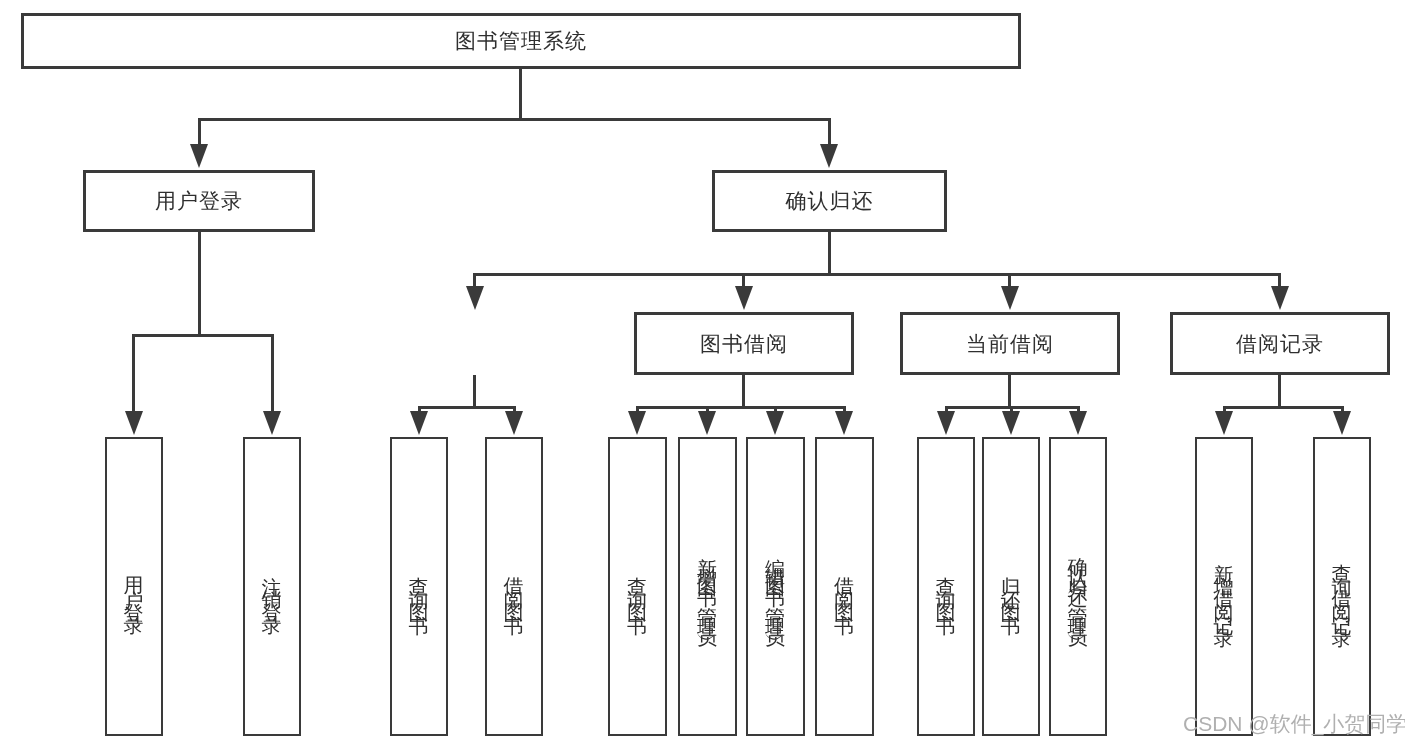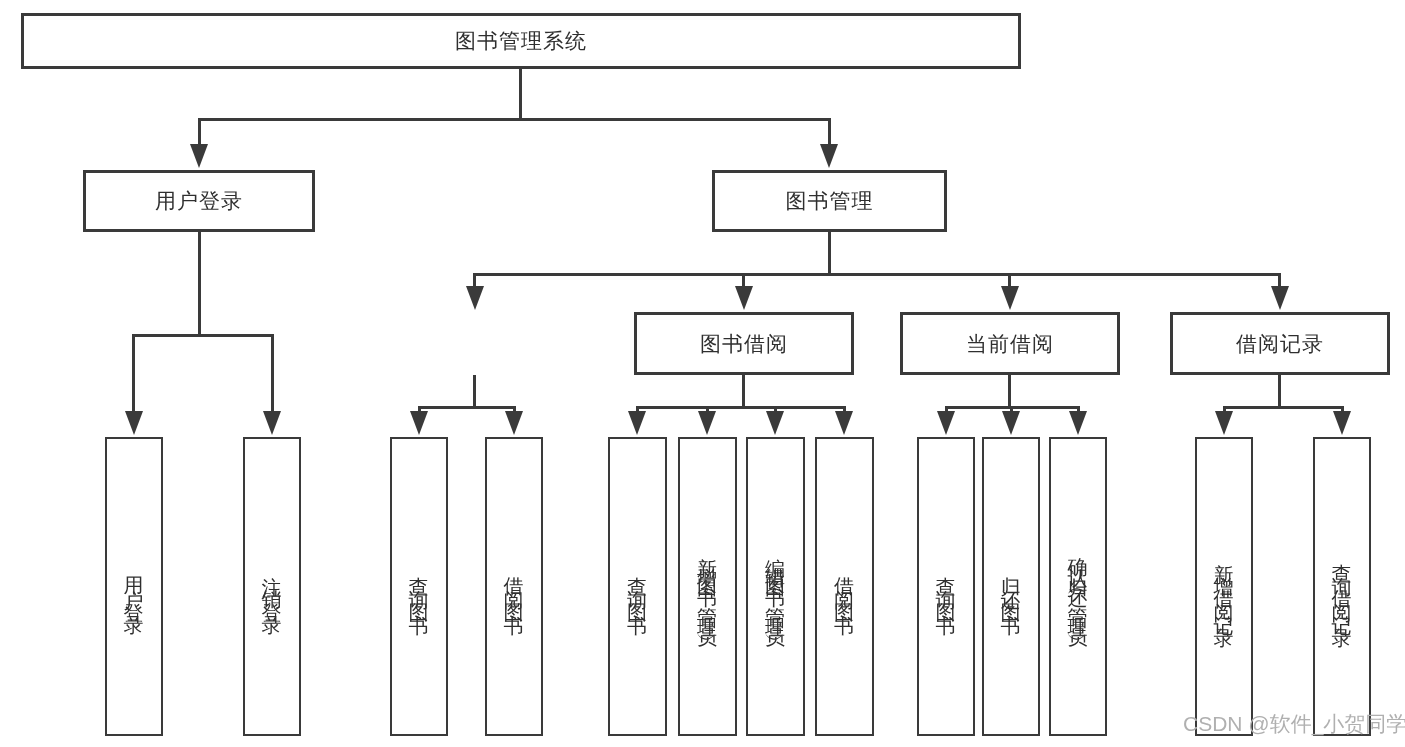--- a/index.html
+++ b/index.html
@@ -41,21 +41,21 @@
   <div class="box" style="left:21px;top:13px;width:1000px;height:56px;">图书管理系统</div>
 
   <div class="vl" style="left:519px;top:67px;height:54px;"></div>
   <div class="hl" style="left:198px;top:118px;width:633px;"></div>
   <div class="vl" style="left:198px;top:118px;height:28px;"></div>
   <div class="arw" style="left:190px;top:144px;"></div>
   <div class="vl" style="left:828px;top:118px;height:28px;"></div>
   <div class="arw" style="left:820px;top:144px;"></div>
 
   <div class="box" style="left:83px;top:170px;width:232px;height:62px;">用户登录</div>
-  <div class="box" style="left:712px;top:170px;width:235px;height:62px;">图书管理</div>
+  <div class="box" style="left:712px;top:170px;width:235px;height:62px;">确认归还</div>
 
   <div class="vl" style="left:198px;top:232px;height:104px;"></div>
   <div class="hl" style="left:132px;top:334px;width:141px;"></div>
   <div class="vl" style="left:132px;top:334px;height:77px;"></div>
   <div class="arw" style="left:125px;top:411px;"></div>
   <div class="vl" style="left:271px;top:334px;height:77px;"></div>
   <div class="arw" style="left:263px;top:411px;"></div>
 
   <div class="vl" style="left:828px;top:232px;height:43px;"></div>
   <div class="hl" style="left:473px;top:273px;width:808px;"></div>

